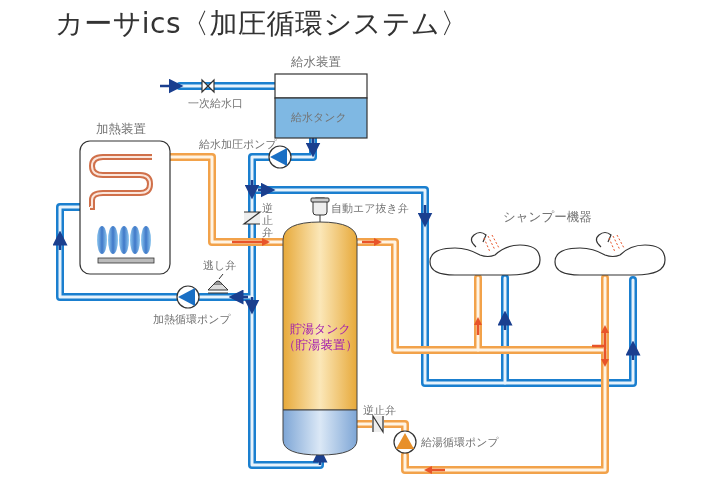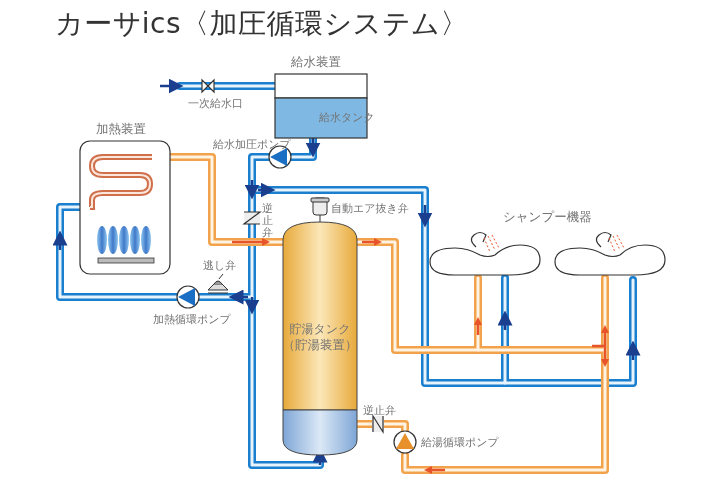--- a/index.html
+++ b/index.html
@@ -2,21 +2,21 @@
 <html><head>
 <meta charset="utf-8">
 <style>
   html, body { margin:0; padding:0; background:#ffffff; }
   body { width:720px; height:480px; position:relative; overflow:hidden;
          font-family:"DejaVu Sans", sans-serif; color:#222; }
   #title { position:absolute; left:55px; top:5px; font-size:28px; color:#333; letter-spacing:0.5px; }
   svg { position:absolute; left:0; top:0; }
   .lbl { position:absolute; font-size:11px; color:#737373; white-space:nowrap; }
   .lbl-big { font-size:12.5px; }
-  .tank-lbl { position:absolute; font-size:12px; color:#737373; text-align:center; white-space:nowrap; }
+  .tank-lbl { position:absolute; font-size:12px; color:#a21caf; text-align:left; white-space:nowrap;padding-left:7px; }
 </style>
 </head>
 <body>
 
 <div id="title">カーサics〈加圧循環システム〉</div>
 
 <svg width="720" height="480" viewBox="0 0 720 480">
   <defs>
     <linearGradient id="tankGrad" x1="0" x2="1" y1="0" y2="0">
       <stop offset="0" stop-color="#e7a93a"></stop>
@@ -184,24 +184,24 @@
     <path d="M601,247 Q593,240 599,235 Q605,230 611,235 L608,242" fill="#fff"></path>
     <g stroke="#e8542a" stroke-width="1" stroke-dasharray="2,2" fill="none">
       <line x1="609" y1="238" x2="615" y2="252"></line>
       <line x1="613" y1="236" x2="620" y2="250"></line>
       <line x1="617" y1="235" x2="624" y2="248"></line>
     </g>
   </g>
 </svg>
 
 <div class="lbl lbl-big" style="left:291px; top:54px;">給水装置</div>
-<div class="lbl" style="left:291px; top:110px;margin-left:28px;">給水タンク</div>
+<div class="lbl" style="left:291px; top:110px;">給水タンク</div>
 <div class="lbl" style="left:188px; top:96px;">一次給水口</div>
 <div class="lbl lbl-big" style="left:96px; top:121px;">加熱装置</div>
-<div class="lbl" style="left:213px; top:137px;">給水加圧ポンプ</div>
+<div class="lbl" style="left:199px; top:137px;">給水加圧ポンプ</div>
 <div class="lbl" style="left:262px; top:203px; line-height:12px;">
   <div>逆</div>
   <div>止</div>
   <div>弁</div>
 </div>
 <div class="lbl" style="left:203px; top:258px;text-align:center;">逃し弁</div>
 <div class="lbl" style="left:153px; top:312px;">加熱循環ポンプ</div>
 <div class="lbl" style="left:331px; top:201px;">自動エア抜き弁</div>
 <div class="lbl lbl-big" style="left:503px; top:209px;">シャンプー機器</div>
 <div class="tank-lbl" style="left:283px; top:321px; width:74px;">貯湯タンク</div>

